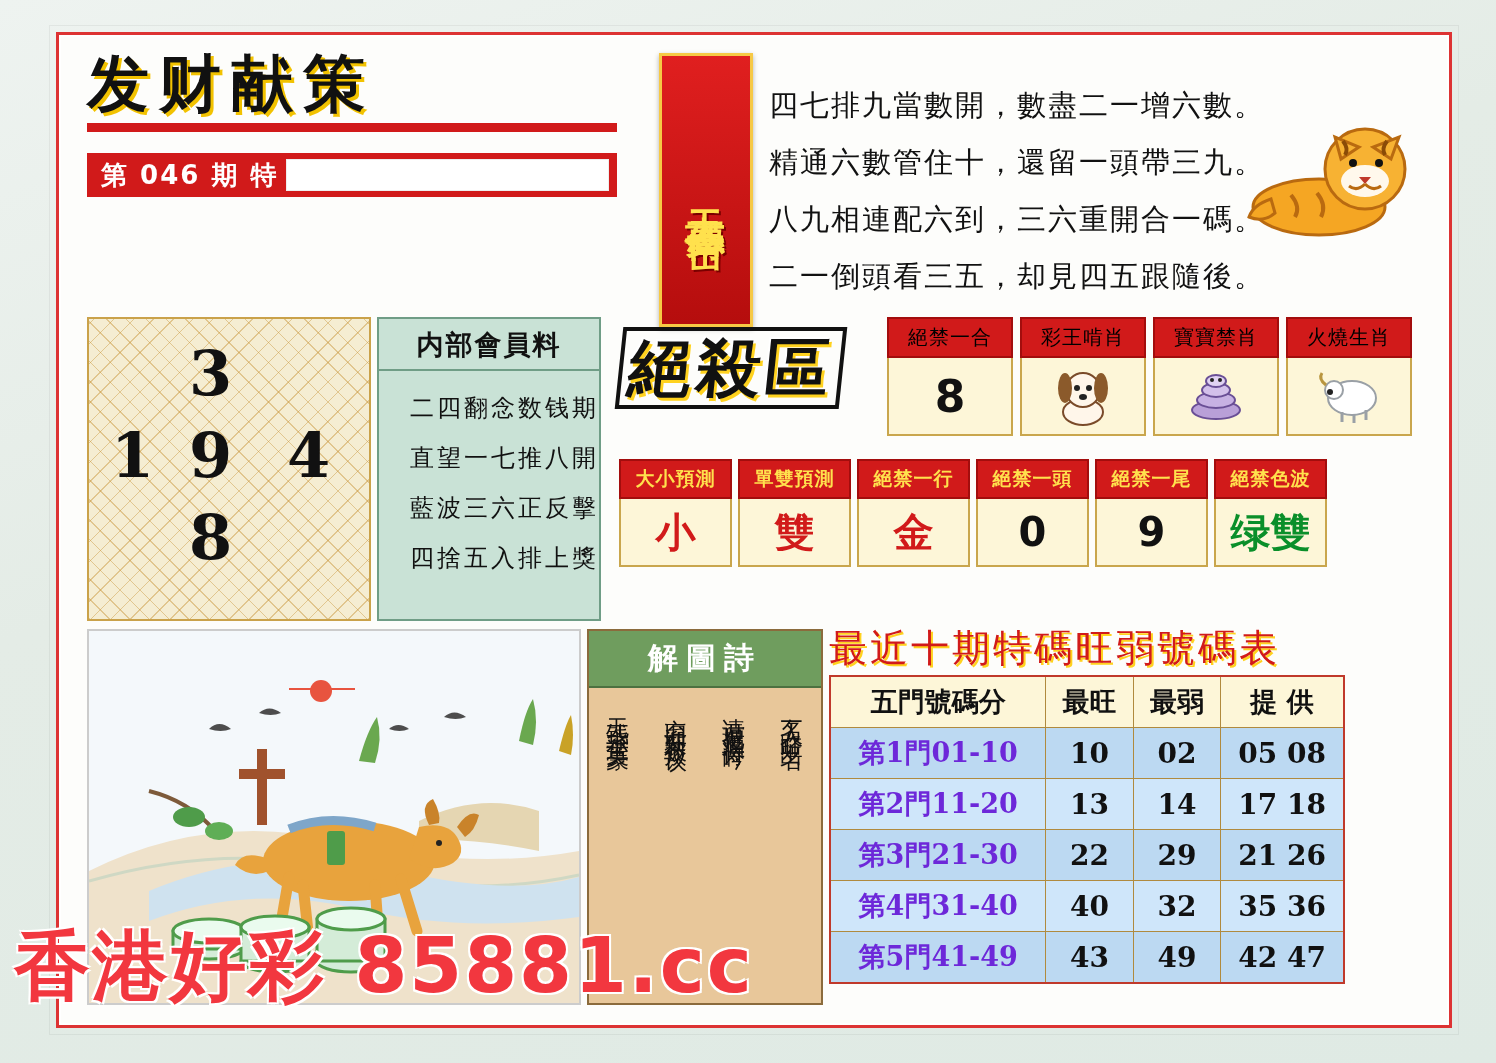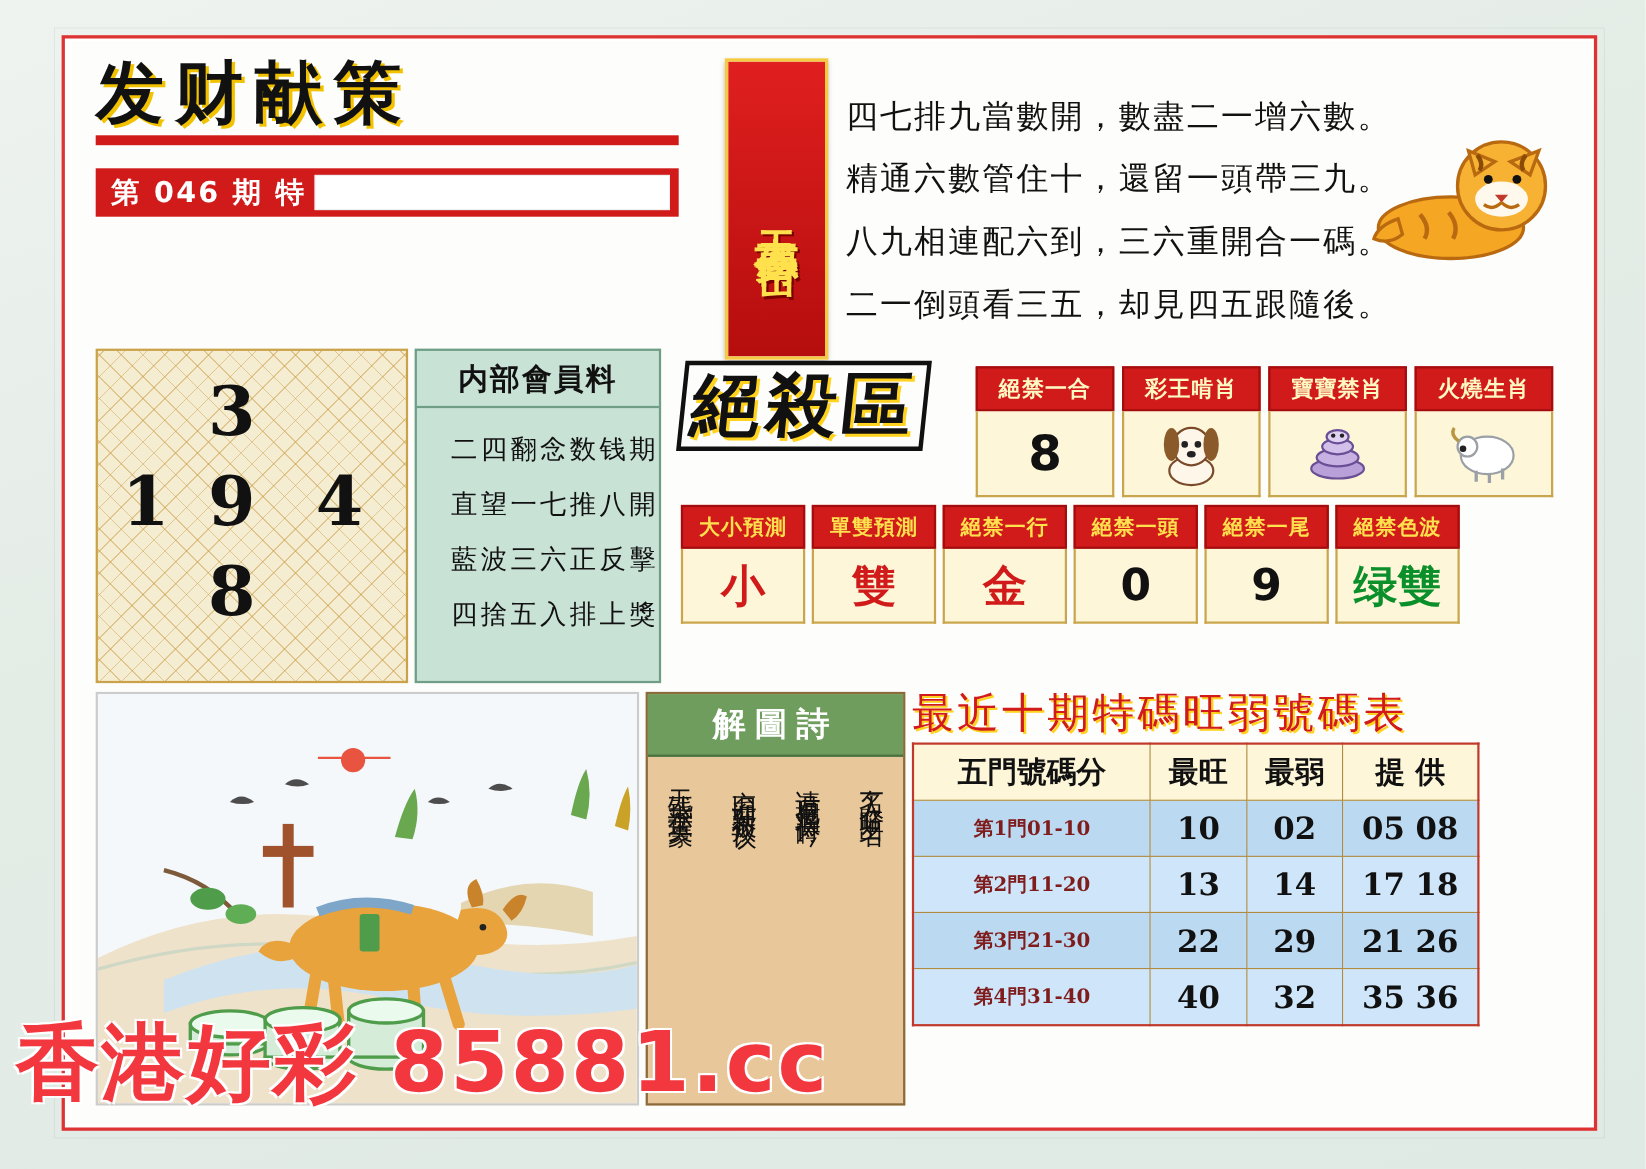--- a/index.html
+++ b/index.html
@@ -92,22 +92,22 @@
     font-size:64px;font-weight:bold;color:#111;letter-spacing:4px;
     text-shadow:3px 3px 0 #ffd21e,-2px -2px 0 #fff;
     transform:skewX(-6deg);
   }
   .jsq .box{border:4px solid #111;padding:0 6px;}
   .cards{position:absolute;left:828px;top:282px;width:532px;}
   .card{
     float:left;width:126px;margin-right:7px;
   }
   .card .cap{
-    background:#d11a1a;color:#fef9c3;font-size:20px;font-weight:bold;text-align:center;
-    padding:5px 0;border:2px solid #a30d0d;letter-spacing:1px;margin-top:16px;
+    background:#d11a1a;color:#000000;font-size:20px;font-weight:normal;text-align:center;
+    padding:5px 0;border:2px solid #a30d0d;letter-spacing:1px;
   }
   .card .body{
     background:#fdf6d8;border:2px solid #c9a64d;border-top:none;height:76px;
     display:flex;align-items:center;justify-content:center;
   }
   .card .body .big{font-size:44px;font-weight:bold;color:#111;}
   
   .row2{position:absolute;left:560px;top:386px;width:800px;}
   .cell{float:left;width:113px;margin-right:6px;margin-top:38px;}
   .cell .cap{
@@ -151,21 +151,21 @@
   table.stats{
     position:absolute;left:770px;top:640px;width:516px;border-collapse:collapse;
     border:2px solid #c0392b;
   }
   table.stats th,table.stats td{
     border:1px solid #b08a3e;text-align:center;height:48px;font-size:28px;font-weight:bold;
     font-family:"DejaVu Serif","Liberation Serif",serif;
   }
   table.stats thead th{background:#fdf6d8;color:#111;font-size:27px;}
   table.stats tbody td{background:#bcd9f2;color:#111;}
-  table.stats tbody td.lbl{color:#7f1d1d;font-size:18px;}
+  table.stats tbody td.lbl{color:#6d28d9;font-size:27px;}
   table.stats tbody tr:nth-child(even) td{background:#cfe6fa;}
   
   .watermark{
     position:absolute;left:14px;top:916px;width:1000px;
     font-size:76px;font-weight:bold;color:#f2373f;
     text-shadow:2px 2px 0 #fff, -2px -2px 0 #fff, 2px -2px 0 #fff, -2px 2px 0 #fff;
     letter-spacing:2px;white-space:nowrap;
   }
 </style>
 </head>
@@ -408,18 +408,24 @@
         <td>22</td>
         <td>29</td>
         <td>21 26</td>
       </tr>
       <tr>
         <td class="lbl">第4門31-40</td>
         <td>40</td>
         <td>32</td>
         <td>35 36</td>
       </tr>
+      <tr>
+        <td class="lbl">第5門41-49</td>
+        <td>43</td>
+        <td>49</td>
+        <td>42 47</td>
+      </tr>
     </tbody>
   </table>
 
 </div>
 
 <div class="watermark">香港好彩 85881.cc</div>
 
 </body></html>

